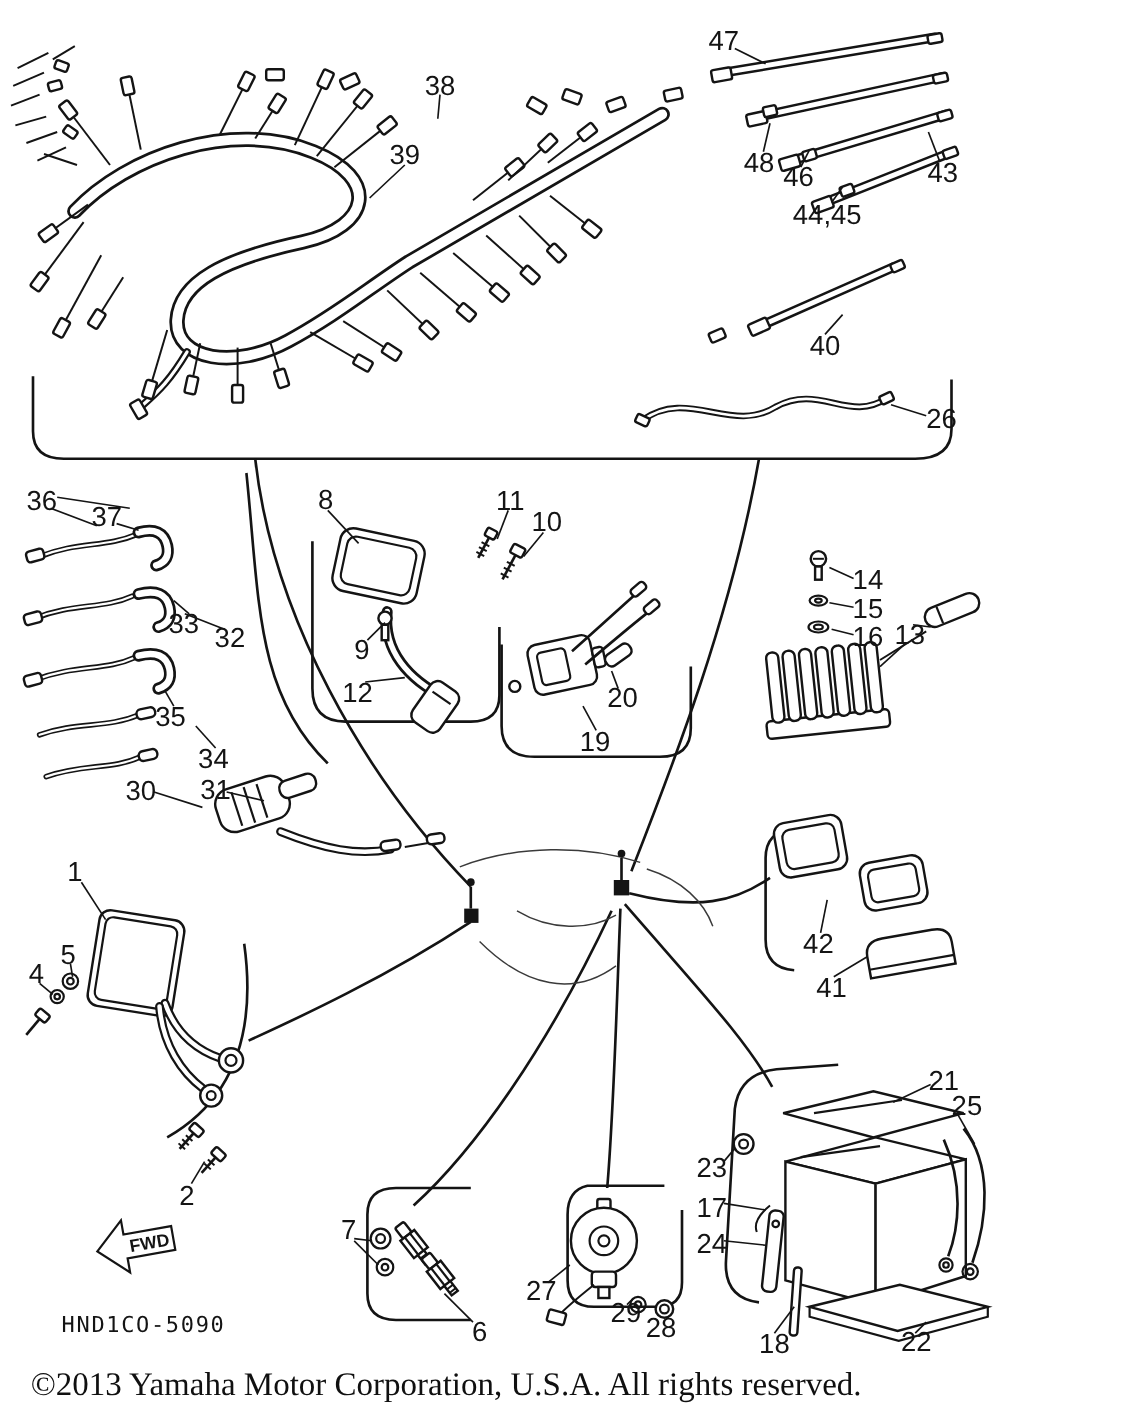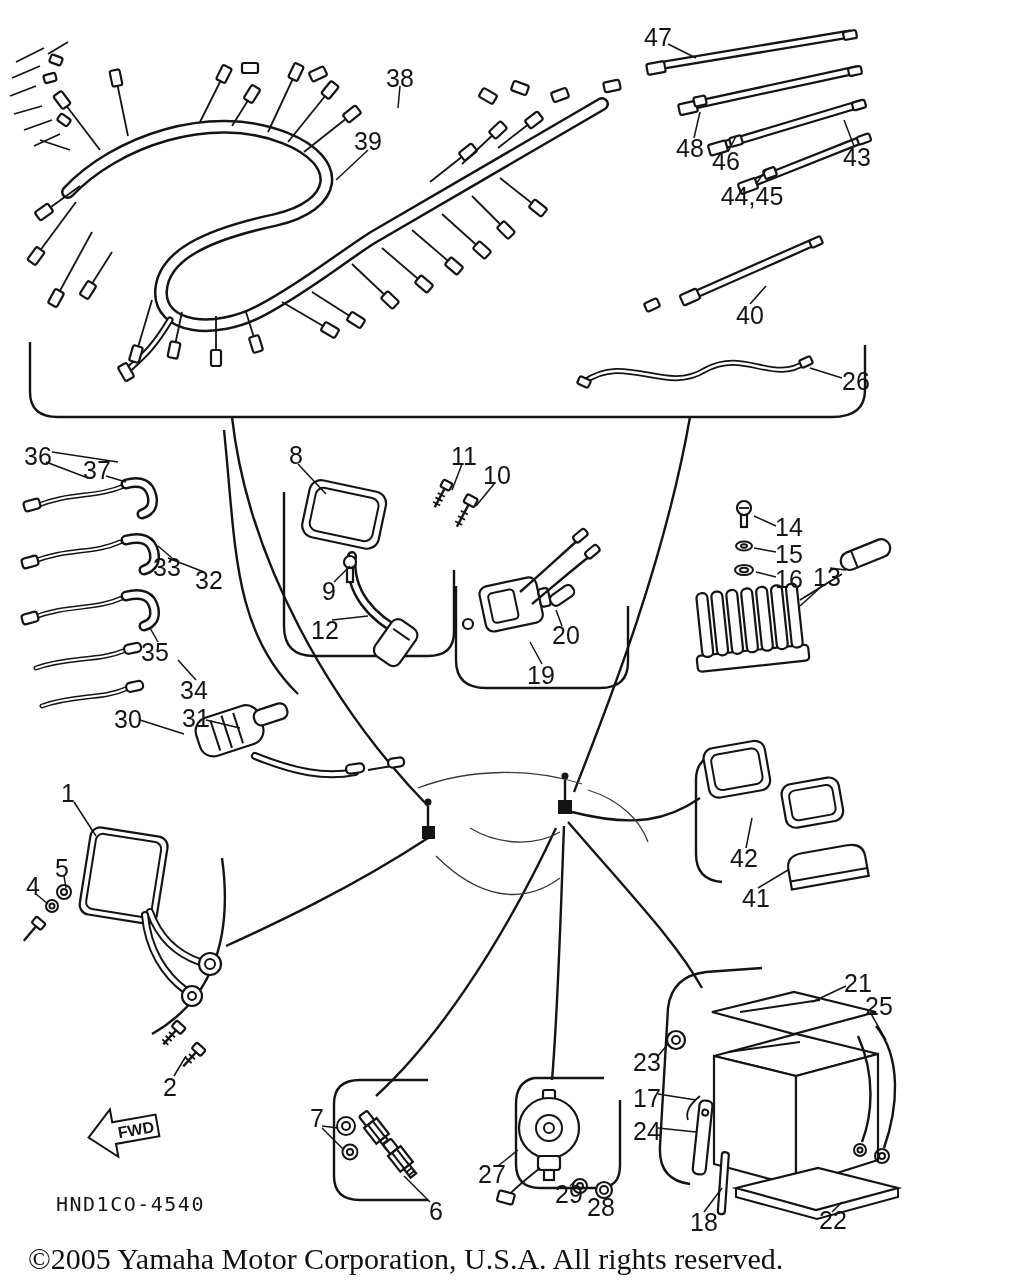--- a/index.html
+++ b/index.html
@@ -513,16 +513,16 @@
         <text x="317" y="1118" class="callout" dominant-baseline="central">7</text>
         <text x="492" y="1174" class="callout" dominant-baseline="central">27</text>
         <text x="569" y="1194" class="callout" dominant-baseline="central">29</text>
         <text x="601" y="1207" class="callout" dominant-baseline="central">28</text>
         <text x="436" y="1211" class="callout" dominant-baseline="central">6</text>
         <text x="704" y="1222" class="callout" dominant-baseline="central">18</text>
         <text x="833" y="1220" class="callout" dominant-baseline="central">22</text>
       </g>
 </svg>
 
-<div class="part-code">HND1CO-4540</div>
-<div class="copyright">©2005 Yamaha Motor Corporation, U.S.A. All rights reserved.</div>
+<div class="part-code">HND1CO-5090</div>
+<div class="copyright">©2013 Yamaha Motor Corporation, U.S.A. All rights reserved.</div>
 
 </div>
 
 </body></html>

